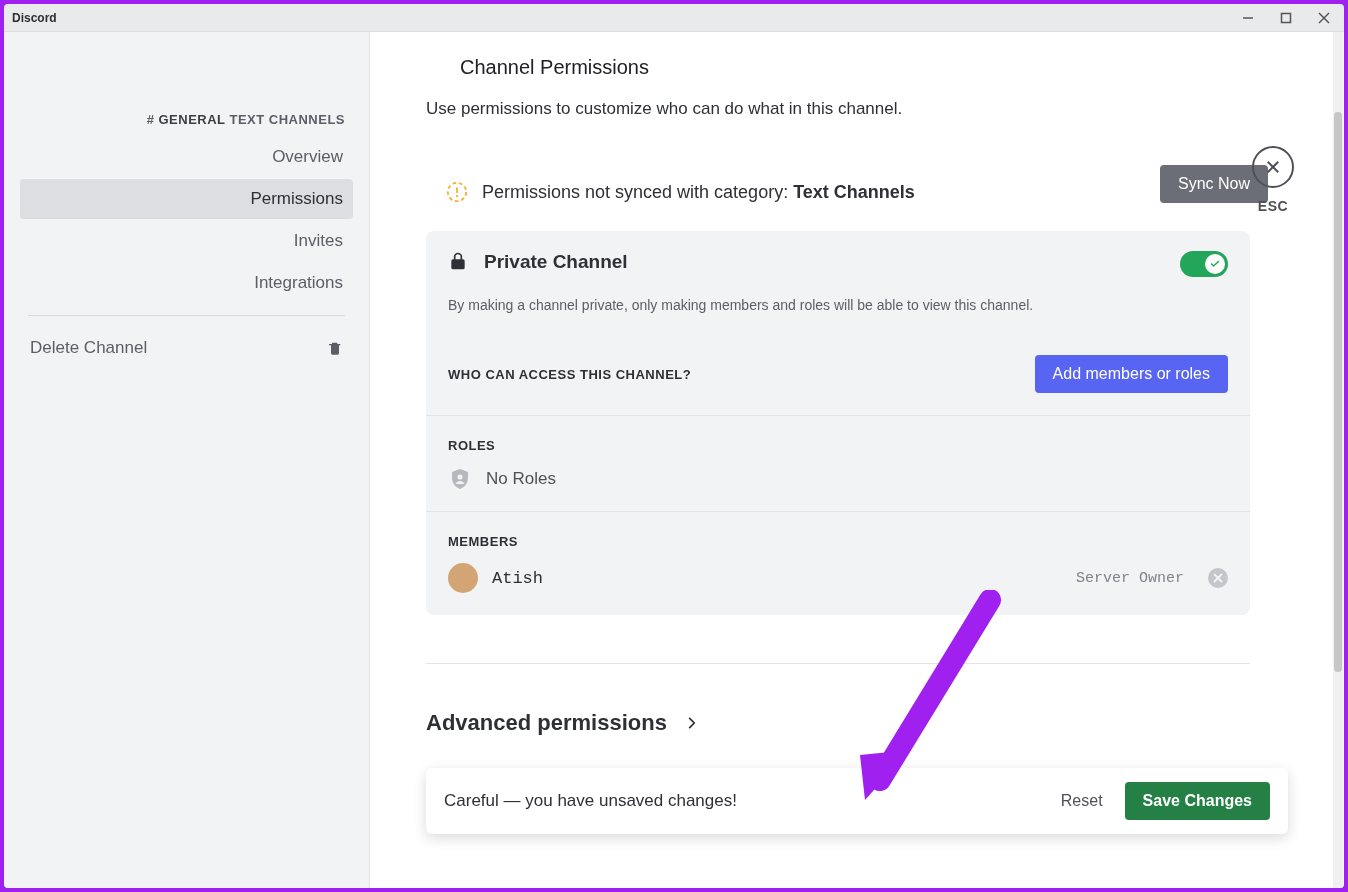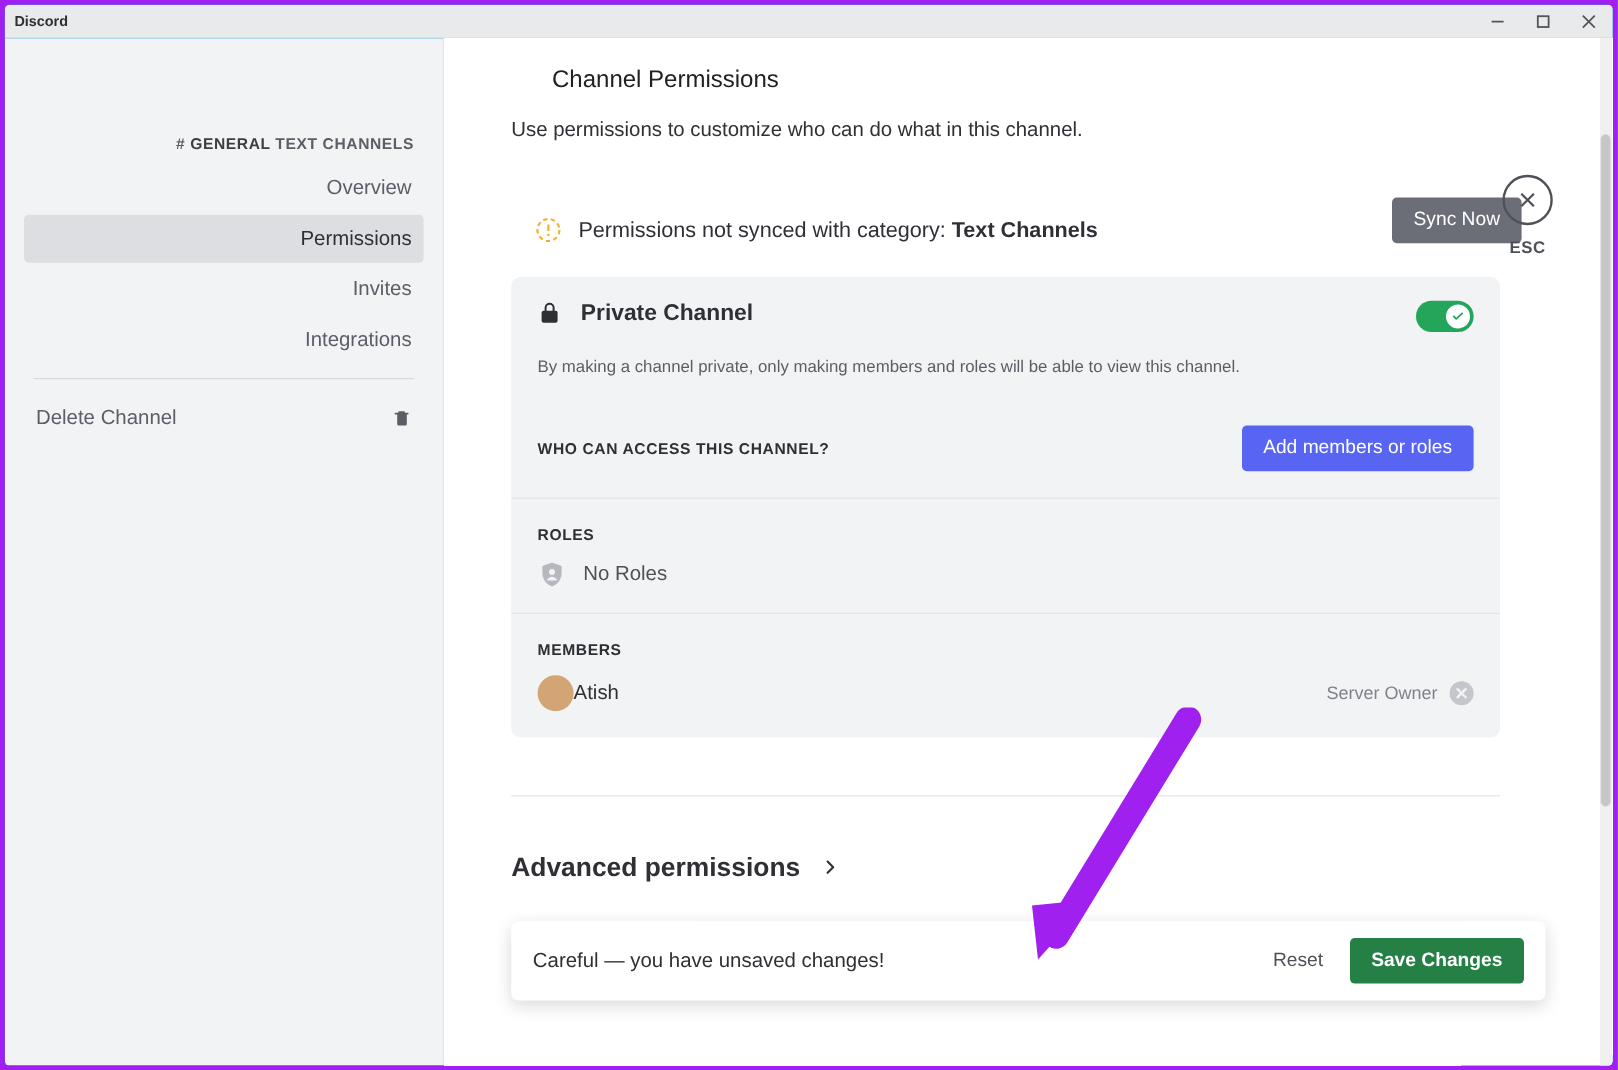--- a/index.html
+++ b/index.html
@@ -136,21 +136,21 @@
   font-weight: 500;
   padding: 10px 18px;
   border-radius: 4px;
   border: none;
   cursor: pointer;
 }
 .section-label { font-size: 13px; font-weight: 800; letter-spacing: 0.5px; color: #2e3035; padding: 22px 22px 14px 22px; }
 .role-row { display: flex; align-items: center; gap: 14px; padding: 0 22px 20px 22px; border-bottom: 1px solid #e3e4e6; }
 .role-icon { width: 24px; height: 24px; color: #b5b8bd; }
 .role-text { font-size: 17px; color: #4f5157; }
-.member-row { display: flex; align-items: center; padding: 0 22px 22px 22px; }
+.member-row { display: flex; align-items: center; gap: 14px; padding: 0 22px 22px 22px; font-family: Liberation Mono, monospace; }
 .avatar { width: 30px; height: 30px; border-radius: 50%; background: #d4a574; }
 .member-name { font-size: 17px; color: #2e3035; }
 .member-tag { margin-left: auto; font-size: 15px; color: #80838b; }
 .remove-x { width: 20px; height: 20px; background: #c4c6cb; border-radius: 50%; display: flex; align-items: center; justify-content: center; color: #f2f3f5; font-size: 12px; margin-left: 10px; cursor: pointer; }
 .hr-full { height: 1px; background: #e3e4e6; max-width: 824px; margin-bottom: 46px; }
 .adv-row { display: flex; align-items: center; gap: 18px; cursor: pointer; max-width: 824px; }
 .adv-title { font-size: 22px; font-weight: 700; color: #2e3035; }
 .chev { color: #2e3035; }
 .unsaved-bar {
   max-width: 880px;

